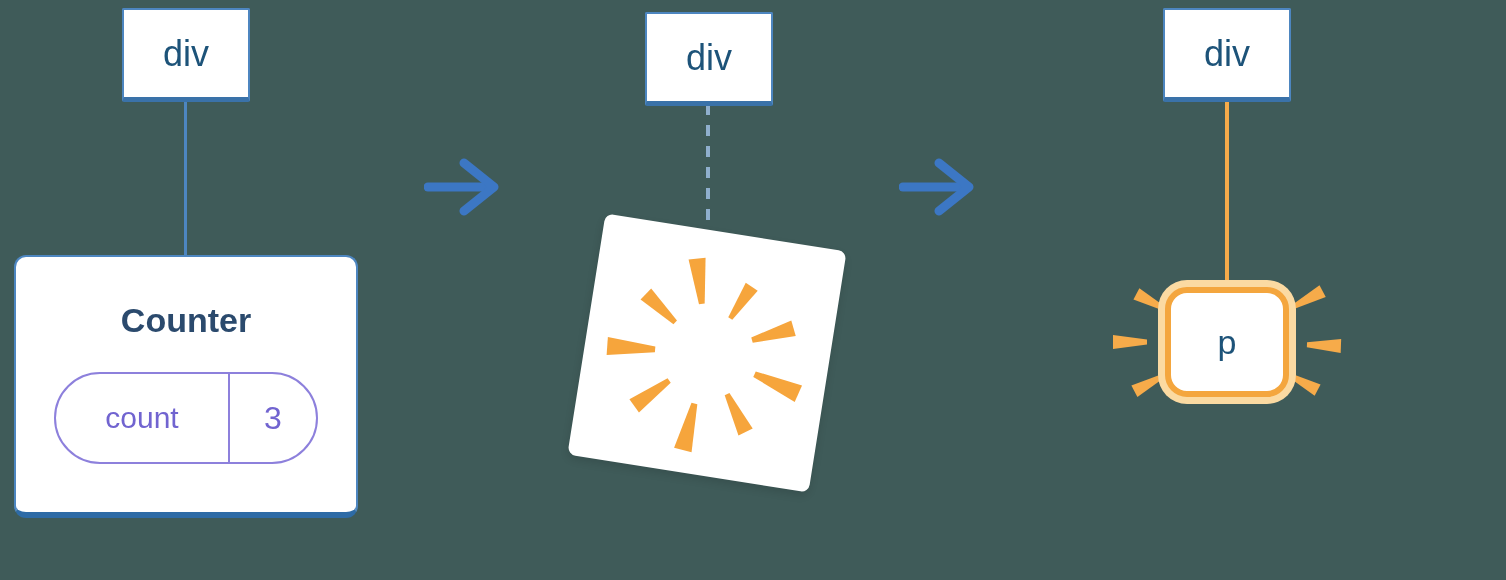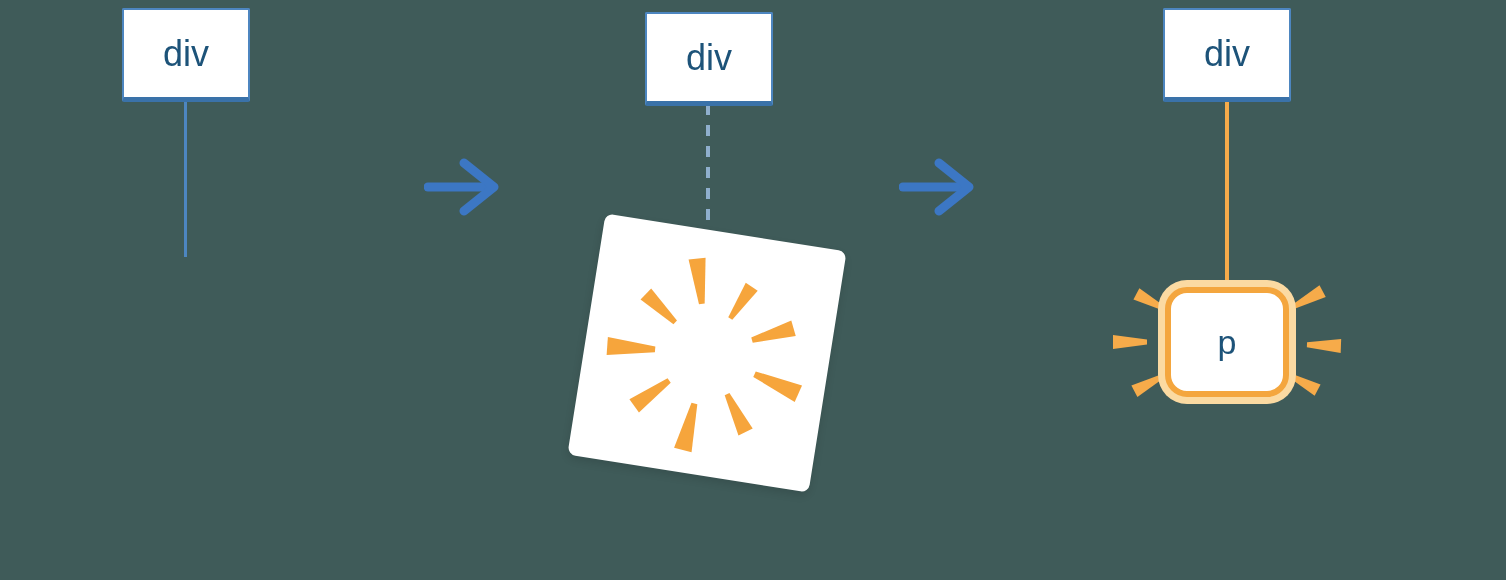--- a/index.html
+++ b/index.html
@@ -137,20 +137,27 @@
 <body>
 
 <div class="canvas">
 
   <div class="edge-solid-blue"></div>
 
   <div class="node-box n1">
     <span>div</span>
   </div>
 
+  <div class="counter-card">
+    <div class="counter-title">Counter</div>
+    <div class="state-pill">
+      <div class="state-key-cell">count</div>
+      <div class="state-value-cell">3</div>
+    </div>
+  </div>
 
   <div class="arrow a1">
     <svg viewBox="0 0 76 62" fill="none">
       <path d="M4 31 L60 31" stroke="#3c77c4" stroke-width="9" stroke-linecap="round"></path>
       <path d="M40 7 L70 31 L40 55" stroke="#3c77c4" stroke-width="9" stroke-linecap="round" stroke-linejoin="round"></path>
     </svg>
   </div>
 
   <div class="edge-dashed"></div>
 

